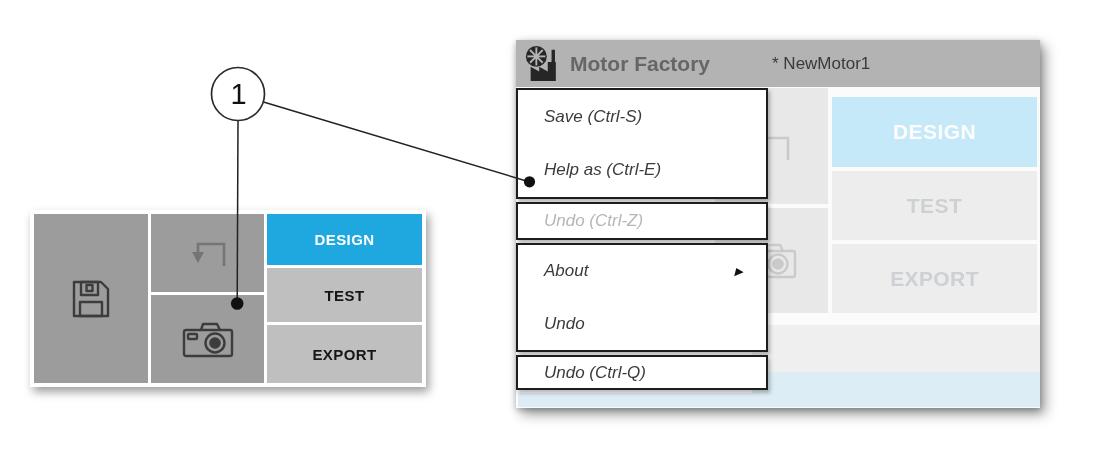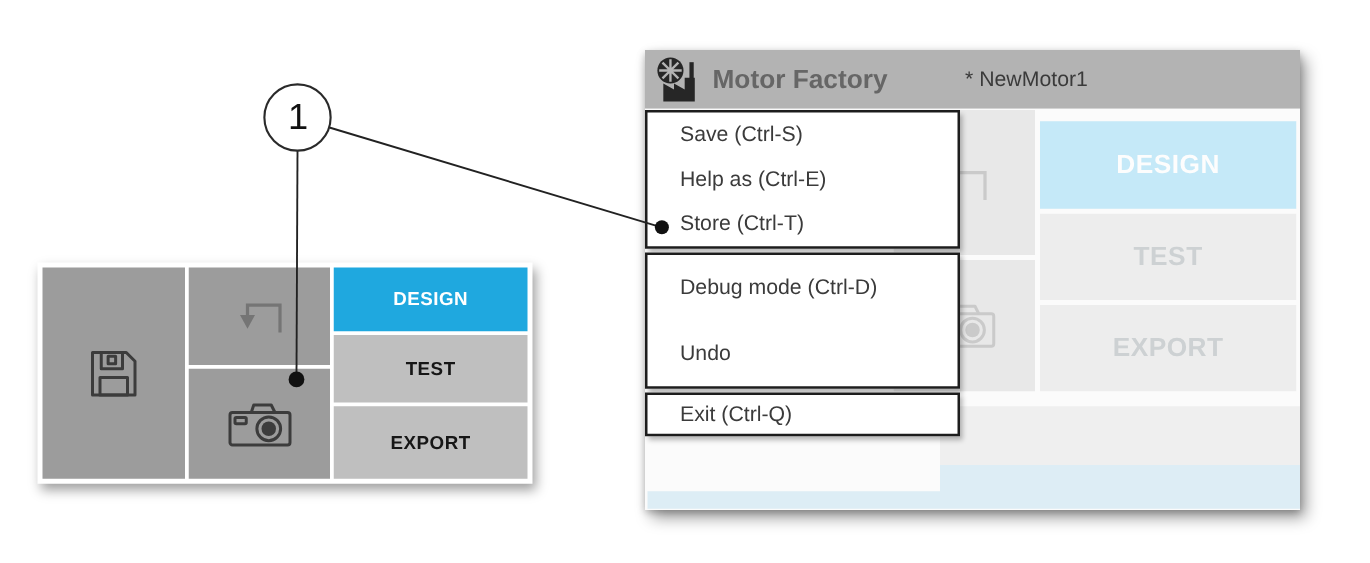--- a/index.html
+++ b/index.html
@@ -34,21 +34,21 @@
   .ftab.active{background:#c5e9f8;color:#fdfdfd;}
   .gray-band{background:#efefef;}
   .blue-strip{background:#ddedf5;}
 
   
   .menu{left:516px;top:88px;width:252px;z-index:6;}
   .menu-box{position:relative;background:#ffffff;border:2px solid #1d1d1d;
             box-sizing:border-box;margin-bottom:3px;display:flex;flex-direction:column;
             box-shadow:2px 3px 4px rgba(0,0,0,.28);}
   .mi{flex:1;display:flex;align-items:center;padding-left:26px;padding-right:23px;
-      font-size:17px;color:#3b3b3b;white-space:nowrap;}
+      font-size:17px;color:#3b3b3b;white-space:nowrap;font-style:italic;}
   .mi.disabled{color:#b6b6b6;}
   .mi .sub-arrow{margin-left:auto;font-size:11px;color:#111;}
 
   
   .callout-overlay{left:0;top:0;width:1096px;height:450px;z-index:10;pointer-events:none;}
   .callout-num{left:224px;top:76px;width:29px;height:36px;z-index:11;
                display:flex;align-items:center;justify-content:center;
                font-size:29px;color:#111;pointer-events:none;}
 </style>
 </head>
@@ -142,28 +142,33 @@
       <div class="abs gray-band" style="left:236px;top:238px;width:288px;height:47px;"></div>
       <div class="abs blue-strip" style="left:236px;top:285px;width:288px;height:35px;"></div>
       <div class="abs blue-strip" style="left:2px;top:306px;width:234px;height:14px;"></div>
     </div>
   </div>
 
   <div class="abs menu">
     <div class="menu-box" style="height:111px;">
       <div class="mi">Save (Ctrl-S)</div>
       <div class="mi">Help as (Ctrl-E)</div>
-      <div class="mi">Store (Ctrl-T)</div>
+    </div>
+    <div class="menu-box" style="height:38px;">
+      <div class="mi disabled">Undo (Ctrl-Z)</div>
     </div>
     <div class="menu-box" style="height:109px;">
-      <div class="mi">Debug mode (Ctrl-D)</div>
+      <div class="mi">
+        <span>About</span>
+        <span class="sub-arrow">▶</span>
+      </div>
       <div class="mi">Undo</div>
     </div>
     <div class="menu-box" style="height:35px;">
-      <div class="mi">Exit (Ctrl-Q)</div>
+      <div class="mi">Undo (Ctrl-Q)</div>
     </div>
   </div>
 
   <svg class="abs callout-overlay" width="1096" height="450" viewBox="0 0 1096 450">
     <line x1="238" y1="120.5" x2="237.2" y2="300" stroke="#222" stroke-width="1.5"></line>
     <line x1="263.5" y1="102" x2="528" y2="181.5" stroke="#222" stroke-width="1.5"></line>
     <circle cx="237.2" cy="303.5" r="6.3" fill="#111"></circle>
     <circle cx="529.5" cy="181.8" r="5.6" fill="#111"></circle>
     <circle cx="238" cy="94" r="26.5" fill="#ffffff" stroke="#2a2a2a" stroke-width="1.7"></circle>
   </svg>

